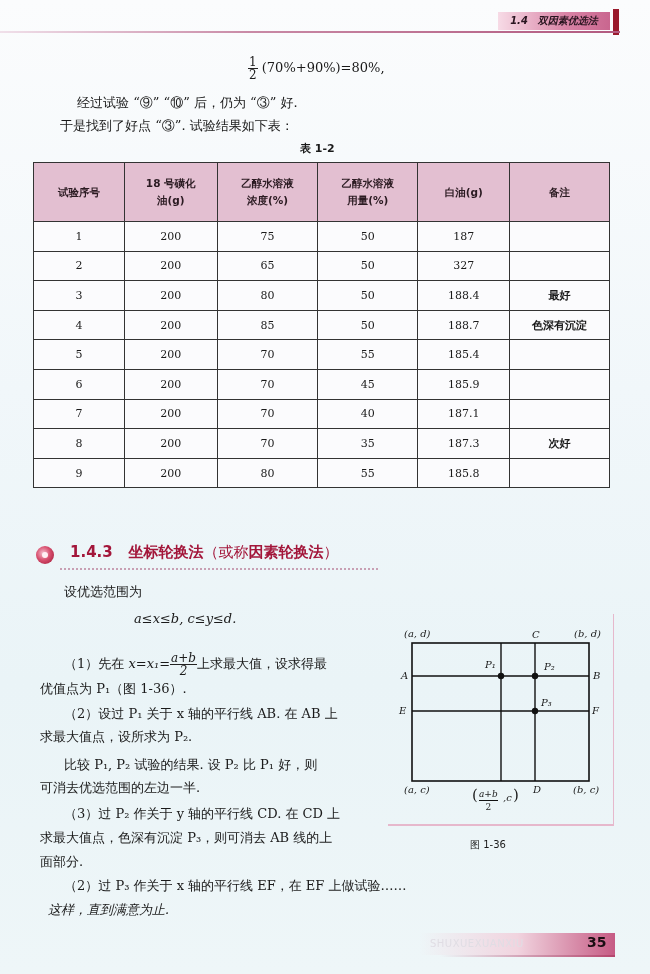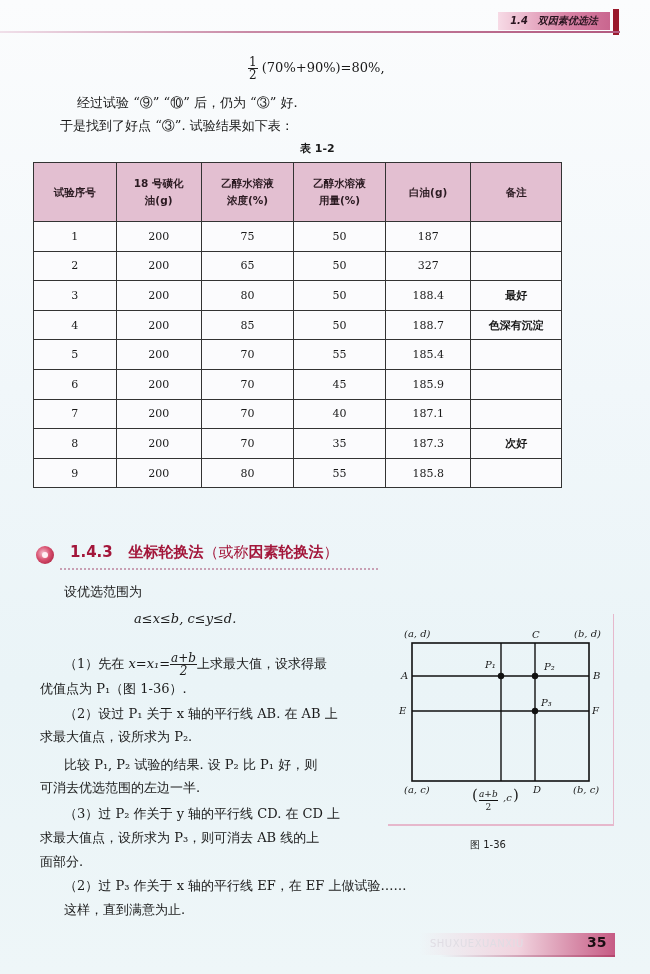--- a/index.html
+++ b/index.html
@@ -17,21 +17,21 @@
     font-family:"DejaVu Sans", sans-serif; font-weight:bold; font-style:italic;
     font-size:10px; color:#2a1520; line-height:18px; text-align:center; }
   .hdr-bar { left:613px; top:9px; width:6px; height:26px; background:#9a1a2c; }
 
   .txt { font-size:13px; line-height:18px; white-space:nowrap; }
   .frac { display:inline-block; vertical-align:middle; text-align:center; line-height:12px; font-size:12px; }
   .frac .num { display:block; border-bottom:1px solid #222; padding:0 1px; }
   .frac .den { display:block; }
 
   
-  table.data { position:absolute; left:33px; top:162px; width:529px; border-collapse:collapse;
+  table.data { position:absolute; left:33px; top:162px; width:577px; border-collapse:collapse;
     font-size:11px; text-align:center; background:#fbfbfd; }
   table.data th { background:#e3bfd1; font-weight:bold; font-family:"DejaVu Sans", sans-serif;
     font-size:10.5px; height:56px; border:1px solid #333; line-height:17px; color:#2b1b22; }
   table.data td { border:1px solid #333; height:28.6px; padding:0; font-family:"DejaVu Serif", serif; }
   table.data td.note { font-family:"DejaVu Sans", sans-serif; font-weight:bold;text-align:center; }
   .tbl-caption { left:300px; top:141px; font-family:"DejaVu Sans", sans-serif; font-weight:bold; font-size:11px; }
 
   
   .sec-icon { left:36px; top:546px; width:18px; height:18px; border-radius:50%;
     background: radial-gradient(circle at 40% 40%, #f6c0cf 0%, #d8506f 45%, #9c1230 100%); }
@@ -184,24 +184,24 @@
 
 <div class="abs txt" style="left:64px; top:652px;">
   <span>（1）先在 </span><span class="it">x=x₁=</span><span class="frac it"><span class="num">a+b</span><span class="den">2</span></span><span>上求最大值，设求得最</span>
 </div>
 <div class="abs txt" style="left:40px; top:680px;">优值点为 P₁（图 1-36）.</div>
 <div class="abs txt" style="left:64px; top:705px;">（2）设过 P₁ 关于 x 轴的平行线 AB. 在 AB 上</div>
 <div class="abs txt" style="left:40px; top:728px;">求最大值点，设所求为 P₂.</div>
 <div class="abs txt" style="left:64px; top:756px;">比较 P₁, P₂ 试验的结果. 设 P₂ 比 P₁ 好，则</div>
 <div class="abs txt" style="left:40px; top:779px;">可消去优选范围的左边一半.</div>
 <div class="abs txt" style="left:64px; top:805px;">（3）过 P₂ 作关于 y 轴的平行线 CD. 在 CD 上</div>
-<div class="abs txt" style="left:40px; top:829px;">求最大值点，设所求为 P₃，则可消去 AB 线的上</div>
+<div class="abs txt" style="left:40px; top:829px;">求最大值点，色深有沉淀 P₃，则可消去 AB 线的上</div>
 <div class="abs txt" style="left:40px; top:853px;">面部分.</div>
 <div class="abs txt" style="left:64px; top:877px;">（2）过 P₃ 作关于 x 轴的平行线 EF，在 EF 上做试验……</div>
-<div class="abs txt" style="left:64px; top:901px;">这样，直到满意为止.</div>
+<div class="abs txt" style="left:48px; top:901px;font-style:italic;">这样，直到满意为止.</div>
 
 <div class="abs fig-box"></div>
 <svg class="abs" style="left:390px; top:620px;" width="220" height="200" viewBox="0 0 220 200">
   <rect x="22" y="23" width="177" height="138" fill="none" stroke="#111" stroke-width="1.6"></rect>
   <line x1="111" y1="23" x2="111" y2="161" stroke="#111" stroke-width="1.4"></line>
   <line x1="145" y1="23" x2="145" y2="161" stroke="#111" stroke-width="1.4"></line>
   <line x1="22" y1="56" x2="199" y2="56" stroke="#111" stroke-width="1.4"></line>
   <line x1="22" y1="91" x2="199" y2="91" stroke="#111" stroke-width="1.4"></line>
   <circle cx="111" cy="56" r="3.2" fill="#111"></circle>
   <circle cx="145" cy="56" r="3.2" fill="#111"></circle>

